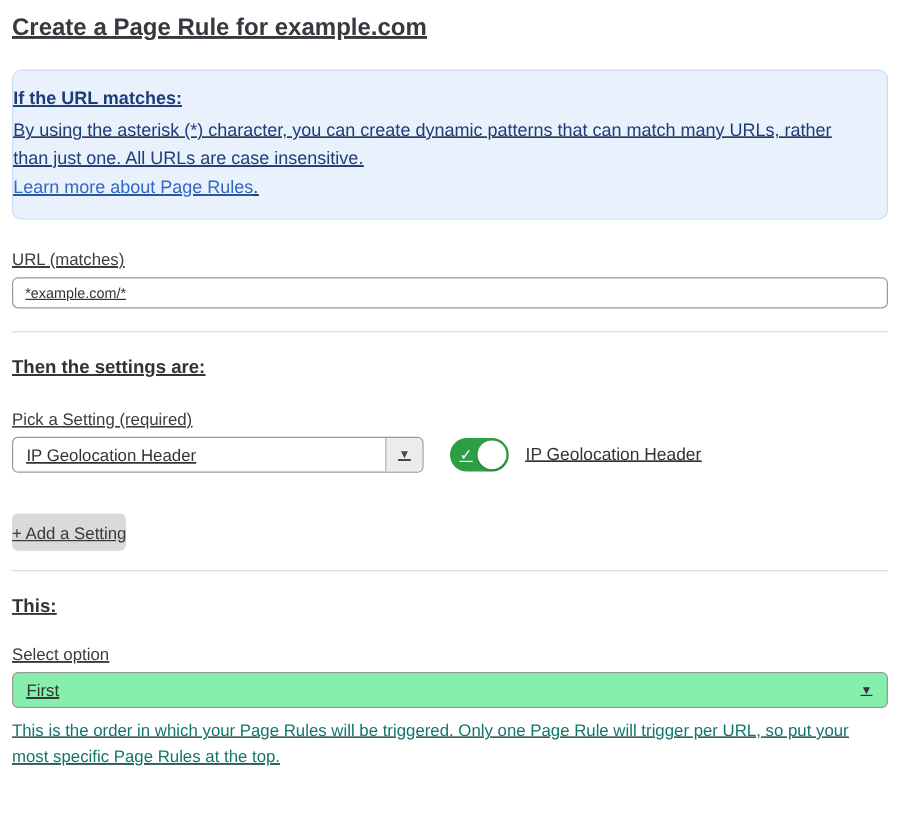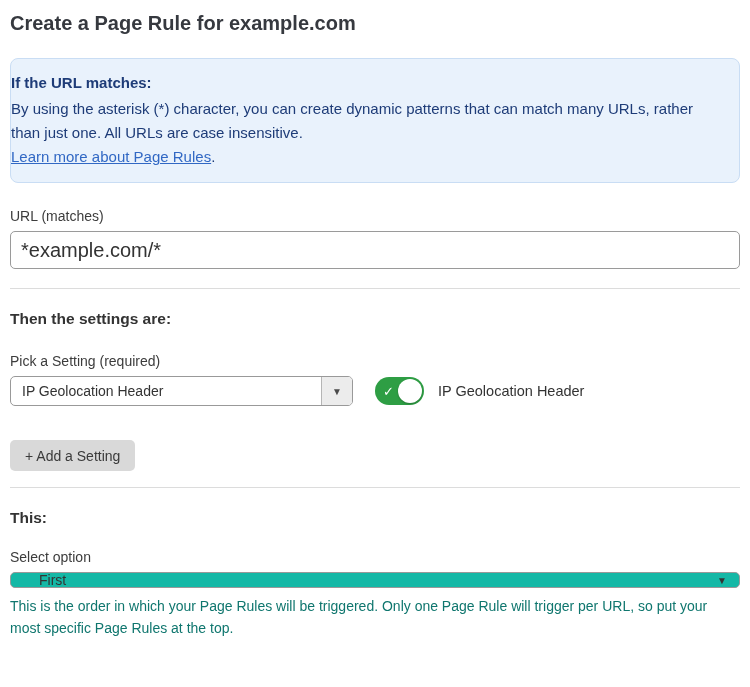--- a/index.html
+++ b/index.html
@@ -1,15 +1,15 @@
 <!DOCTYPE html>
 <html><head>
 <meta charset="utf-8">
 <style>
-  * { margin: 0; padding: 0; box-sizing: border-box; }
+  * { margin: 0; padding: 0; box-sizing: border-box; text-decoration: underline; }
   html, body {
     width: 750px; height: 687px;
     background: #ffffff;
     font-family: "Liberation Sans", "DejaVu Sans", sans-serif;
     color: #333;
     overflow: hidden;
   }
   .container { padding: 12px 10px 0 10px; }
 
   
@@ -50,25 +50,25 @@
   }
   .helper-text {
     font-size: 13.5px;
     color: #4a4a4a;
     margin-top: 7px;
   }
 
   
   .text-input {
     width: 100%;
-    height: 38px;
+    height: 26px;
     border: 1px solid #9a9a9a;
     border-radius: 5px;
     padding: 0 10px;
-    font-size: 20px;
+    font-size: 12px;
     color: #333;
     font-family: inherit;
     background: #fff;
   }
 
   hr.divider {
     border: none;
     border-top: 1px solid #dcdcdc;
     margin: 19px 0 0 0;
   }
@@ -145,41 +145,41 @@
     color: #333;
     margin-left: 14px;
   }
 
   
   .btn {
     display: inline-flex;
     align-items: center;
     justify-content: center;
     height: 31px;
-    padding: 0 15px;
+    padding: 0 0;
     border: none;
     border-radius: 5px;
     font-size: 14px;
     font-family: inherit;
     cursor: pointer;
   }
   .btn-gray { background: #d9d9d9; color: #3a3a3a; }
   .add-setting-btn { margin-top: 34px; }
 
   
   .select-control {
     position: relative;
     width: 100%;
-    height: 16px;
+    height: 30px;
     border: 1px solid #999;
     border-radius: 5px;
-    background: #14b8a6;
-    display: flex;
-    align-items: center;
-    padding: 0 28px;
+    background: #86efac;
+    display: flex;
+    align-items: center;
+    padding: 0 11px;
     font-size: 14px;
     color: #333;
     cursor: pointer;
   }
   .select-control .select-caret {
     position: absolute;
     right: 12px;
     font-size: 10px;
     color: #333;
   }

